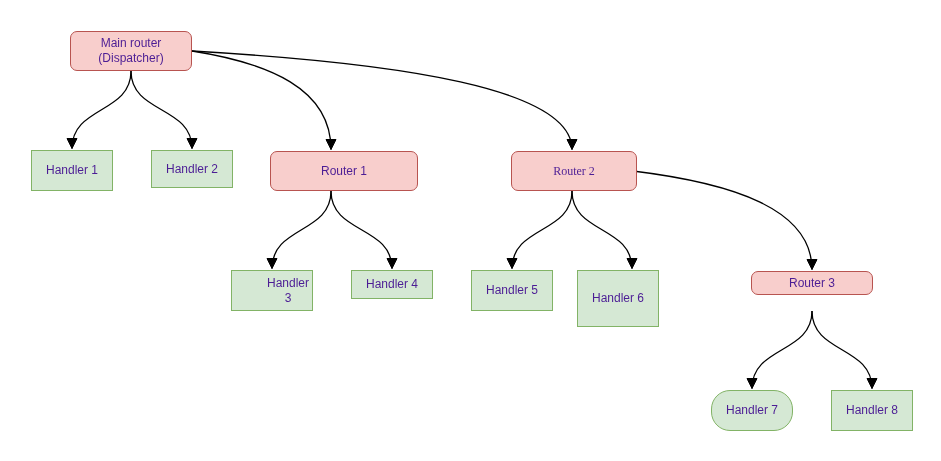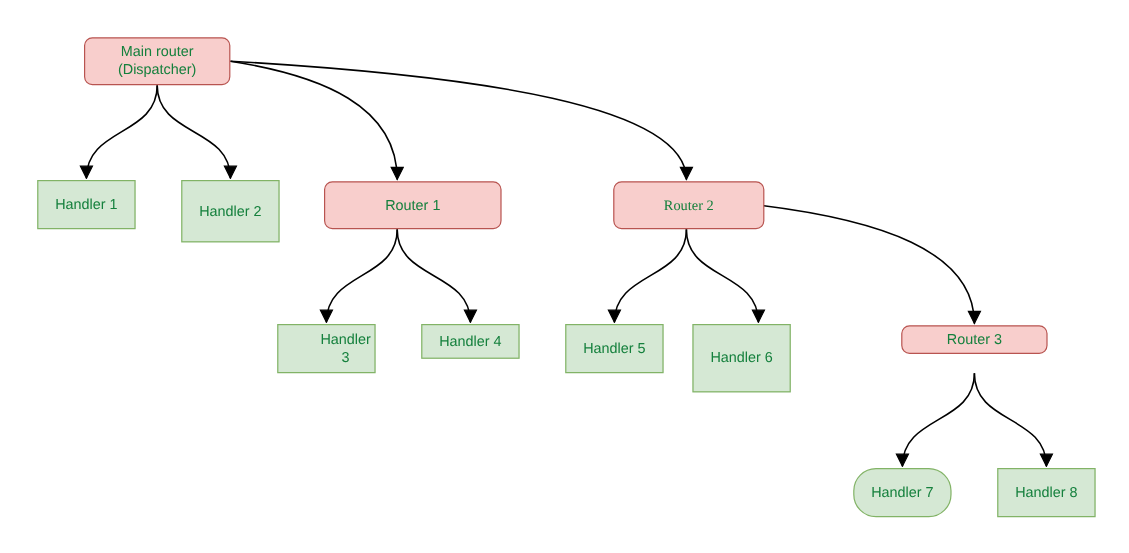--- a/index.html
+++ b/index.html
@@ -30,21 +30,21 @@
     marker-end: url(#arrowhead);
   }
   .node {
     position: absolute;
     box-sizing: border-box;
     display: flex;
     align-items: center;
     justify-content: center;
     text-align: center;
     font-size: 12px;
-    color: #15803d;
+    color: #4c1d95;
     line-height: 1.25;
   }
   .node .label {
     white-space: pre-line;
   }
   .node.router {
     background: #f8cecc;
     border: 1.3px solid #b85450;
     border-radius: 7px;
   }
@@ -82,21 +82,21 @@
 
   <div class="node router" style="left:70px; top:31px; width:122px; height:40px;">
     <span class="label">Main router
 (Dispatcher)</span>
   </div>
 
   <div class="node handler" style="left:31px; top:150px; width:82px; height:41px;">
     <span class="label">Handler 1</span>
   </div>
 
-  <div class="node handler" style="left:151px; top:150px; width:82px; height:52px;">
+  <div class="node handler" style="left:151px; top:150px; width:82px; height:38px;">
     <span class="label">Handler 2</span>
   </div>
 
   <div class="node router" style="left:270px; top:151px; width:148px; height:40px;">
     <span class="label">Router 1</span>
   </div>
 
   <div class="node router" style="left:511px; top:151px; width:126px; height:40px;font-family:Liberation Serif, serif;">
     <span class="label">Router 2</span>
   </div>

